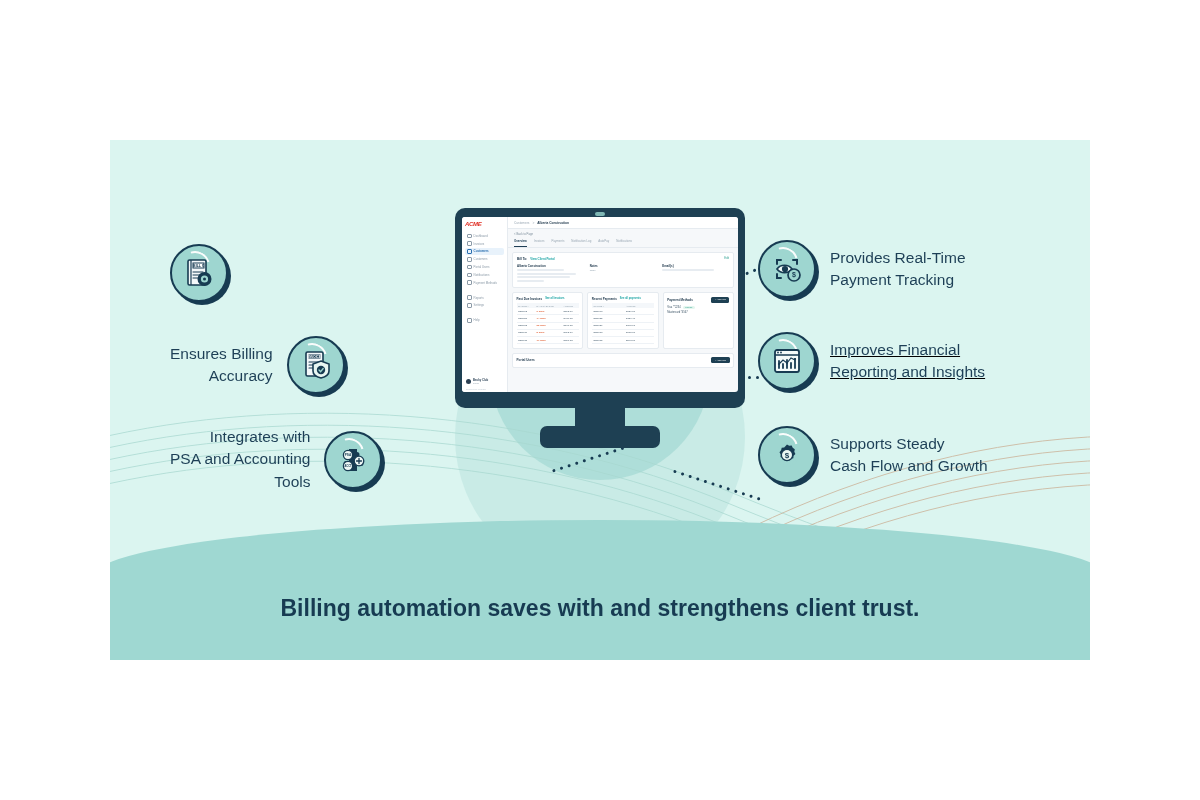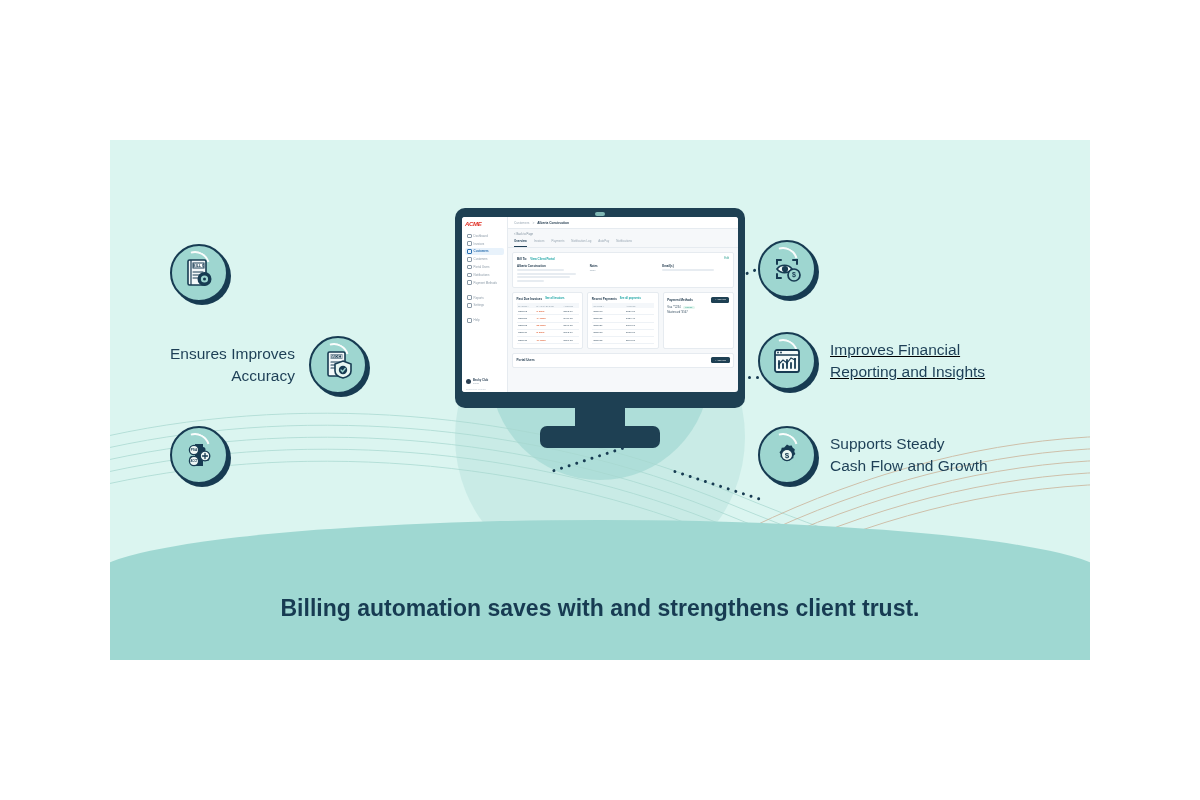--- a/index.html
+++ b/index.html
@@ -189,37 +189,40 @@
         <text x="17.5" y="12.2" font-size="3.6" font-weight="bold" text-anchor="middle" fill="#173b52" font-family="Liberation Sans, sans-serif">BILL $</text>
         <path d="M12 17h10M12 20h10M12 23h6" stroke="#173b52" stroke-width="1" stroke-linecap="round"></path>
         <circle cx="23.5" cy="24" r="7" fill="#173b52"></circle>
         <circle cx="23.5" cy="24" r="3.6" fill="#9ed6d0"></circle>
         <circle cx="23.5" cy="24" r="1.5" fill="#173b52"></circle>
       </svg>
     </div>
   </div>
 
   <div class="feature left" style="left:60px;top:196px;">
-    <div class="label">Ensures Improves
+    <div class="label">Ensures Billing
 Accuracy</div>
     <div class="badge">
       <div class="gloss"></div>
       <svg viewBox="0 0 36 36">
         <rect x="8" y="5" width="17" height="24" rx="1.5" fill="#f4f8fa" stroke="#173b52" stroke-width="1.6"></rect>
         <rect x="10.5" y="7.5" width="12" height="4" fill="#173b52"></rect>
         <text x="16.5" y="10.8" font-size="3" font-weight="bold" text-anchor="middle" fill="#fff" font-family="Liberation Sans, sans-serif">INVOICE</text>
         <path d="M11 15h11M11 18h11M11 21h8" stroke="#173b52" stroke-width="1.1" stroke-linecap="round"></path>
         <path d="M23 14 L31 17 L31 24 Q31 29 23 31 Q15 29 15 24 L15 17 Z" fill="#e8f6f2" stroke="#173b52" stroke-width="1.6"></path>
         <circle cx="23" cy="23" r="4.2" fill="#173b52"></circle>
         <path d="M21 23 l1.6 1.7 l2.6 -3.2" stroke="#9ed6d0" stroke-width="1.3" fill="none" stroke-linecap="round"></path>
       </svg>
     </div>
   </div>
 
   <div class="feature left" style="left:60px;top:286px;">
+    <div class="label">Integrates with
+PSA and Accounting
+Tools</div>
     <div class="badge">
       <div class="gloss"></div>
       <svg viewBox="0 0 36 36">
         <path d="M14 7h8v3a2.5 2.5 0 1 1 0 5v4h4a2.5 2.5 0 1 1 0 5h-4v5h-8v-5h-3a2.5 2.5 0 1 1 0-5h3v-4a2.5 2.5 0 1 1 0-5z" fill="#173b52"></path>
         <circle cx="13" cy="13" r="4.6" fill="#eef7f5" stroke="#173b52" stroke-width="1.3"></circle>
         <text x="13" y="14.4" font-size="3.2" font-weight="bold" text-anchor="middle" fill="#173b52" font-family="Liberation Sans, sans-serif">PSA</text>
         <circle cx="13" cy="24" r="4.6" fill="#eef7f5" stroke="#173b52" stroke-width="1.3"></circle>
         <text x="13" y="25.4" font-size="2.6" font-weight="bold" text-anchor="middle" fill="#173b52" font-family="Liberation Sans, sans-serif">ACCT</text>
         <circle cx="24" cy="19" r="4.8" fill="#eef7f5" stroke="#173b52" stroke-width="1.3"></circle>
         <path d="M21.5 19h5M24 16.5v5" stroke="#173b52" stroke-width="1.3" stroke-linecap="round"></path>
@@ -231,20 +234,22 @@
     <div class="badge">
       <div class="gloss"></div>
       <svg viewBox="0 0 36 36">
         <path d="M8 13V9h4M28 13V9h-4M8 23v4h4M28 23v4h-4" stroke="#173b52" stroke-width="2" fill="none" stroke-linecap="round"></path>
         <path d="M8 18c3.5-5 11.5-5 15 0-3.5 5-11.5 5-15 0z" fill="#f2fbf9" stroke="#173b52" stroke-width="1.7"></path>
         <circle cx="16" cy="18" r="3.1" fill="#173b52"></circle>
         <circle cx="25" cy="24" r="6" fill="#9ed6d0" stroke="#173b52" stroke-width="1.7"></circle>
         <text x="25" y="26.4" font-size="7" font-weight="bold" text-anchor="middle" fill="#173b52" font-family="Liberation Sans, sans-serif">$</text>
       </svg>
     </div>
+    <div class="label">Provides Real-Time
+Payment Tracking</div>
   </div>
 
   <div class="feature right" style="left:648px;top:192px;text-decoration:underline;">
     <div class="badge">
       <div class="gloss"></div>
       <svg viewBox="0 0 36 36">
         <rect x="6" y="7" width="24" height="22" rx="2" fill="#f4fbfa" stroke="#173b52" stroke-width="1.8"></rect>
         <path d="M6 12h24" stroke="#173b52" stroke-width="1.5"></path>
         <circle cx="9" cy="9.5" r=".9" fill="#173b52"></circle>
           <circle cx="12" cy="9.5" r=".9" fill="#173b52"></circle>

